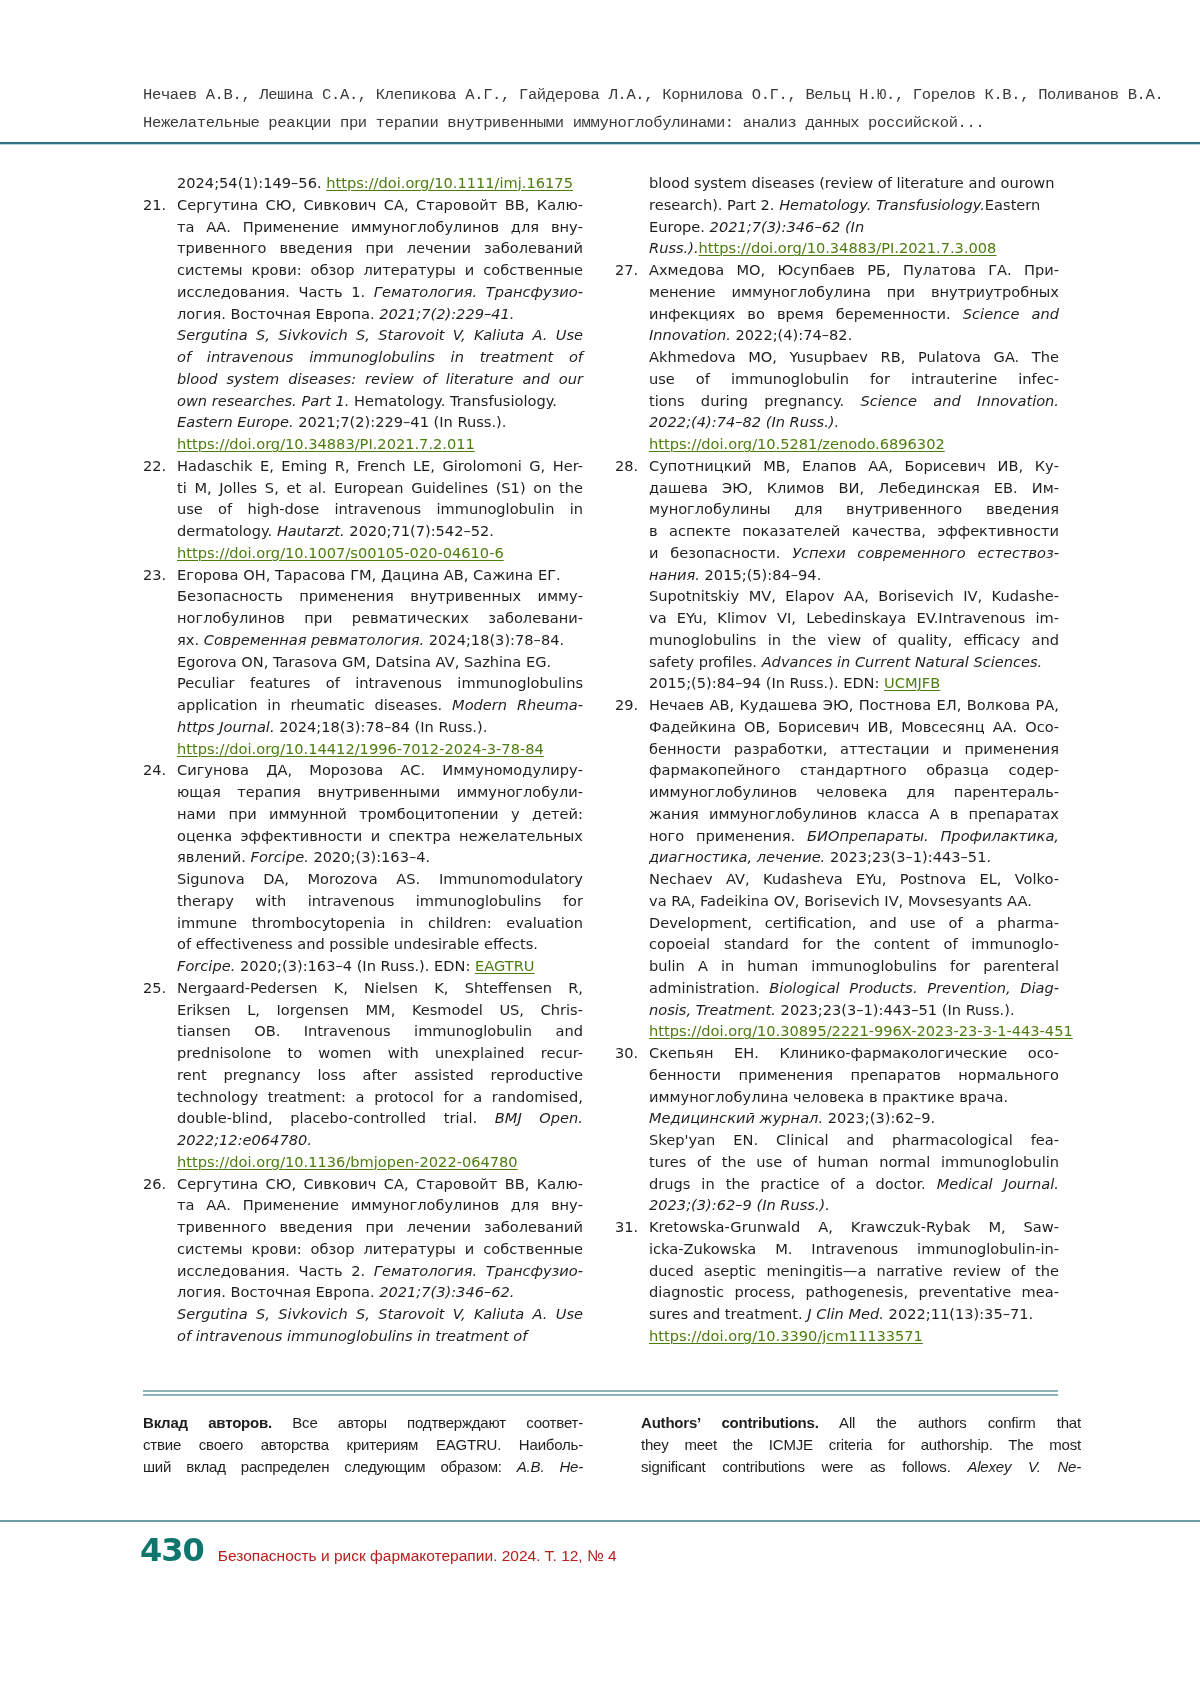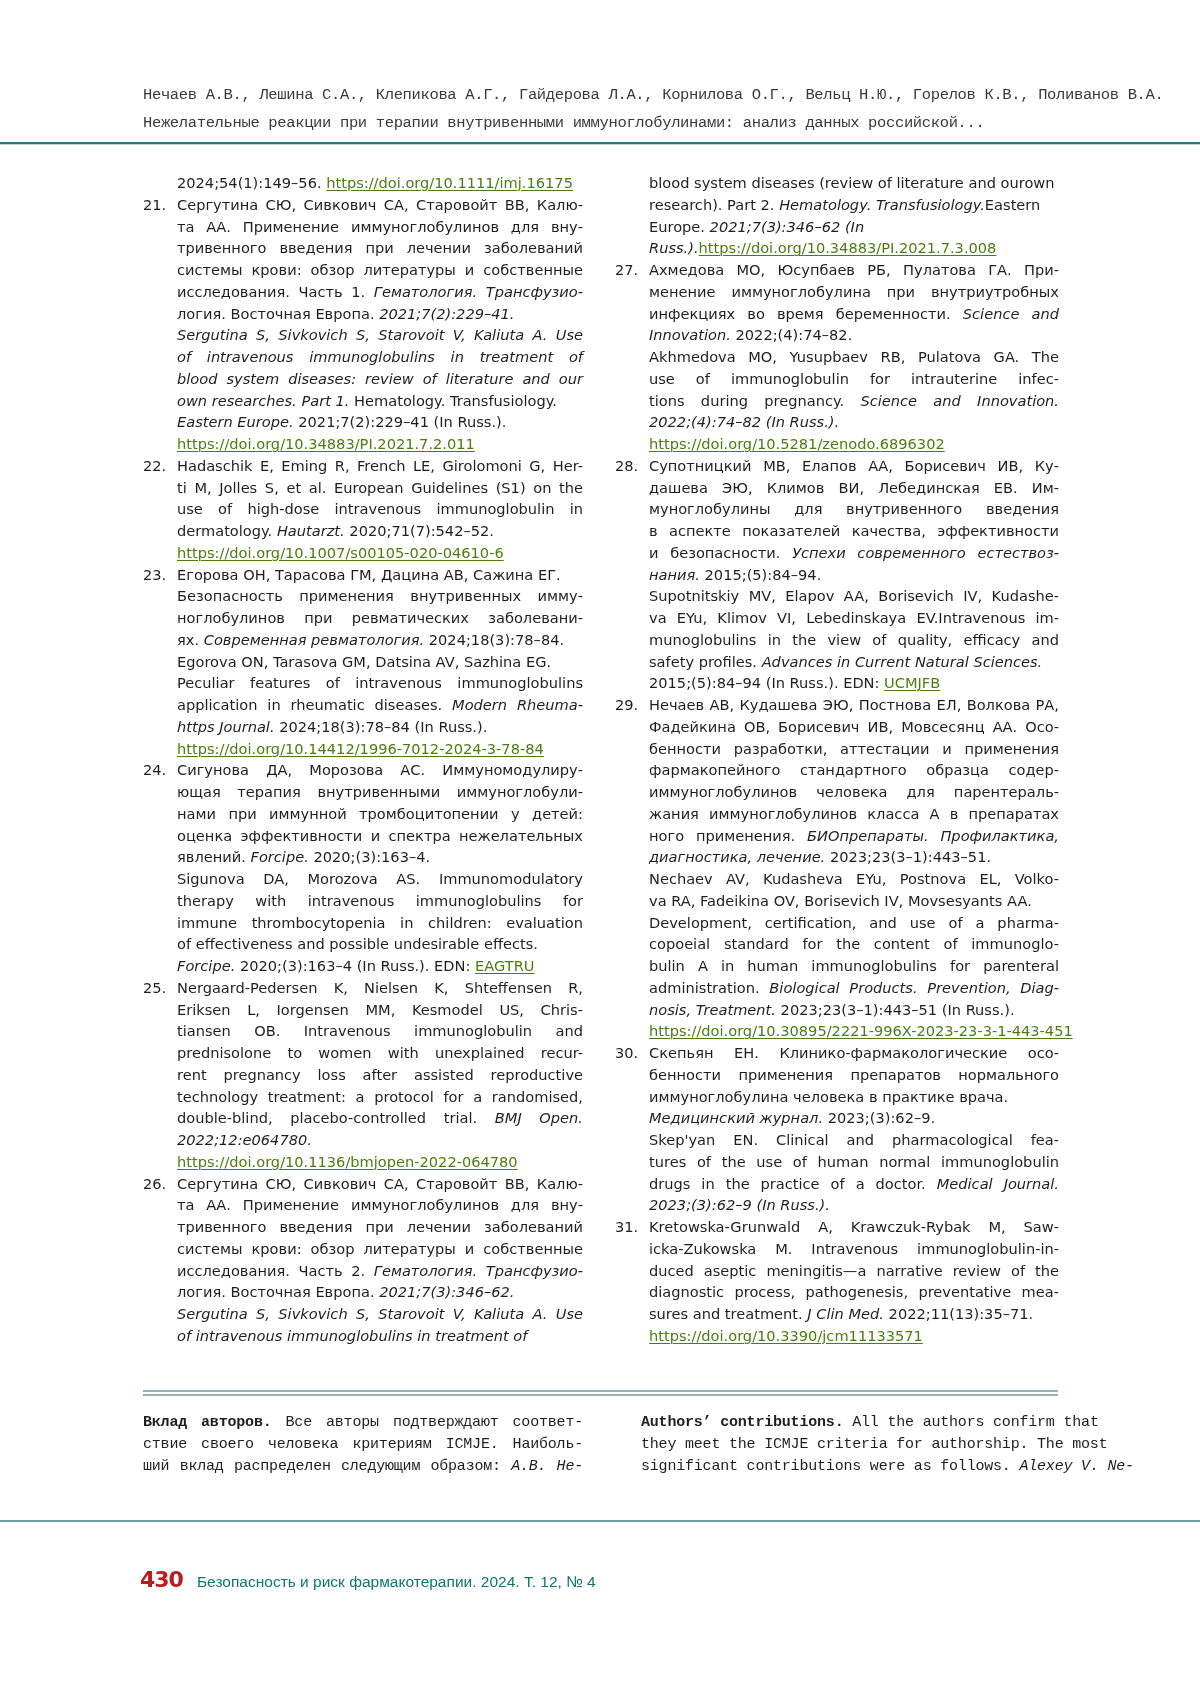--- a/index.html
+++ b/index.html
@@ -21,31 +21,31 @@
   .ref .line { display: block; text-align: justify; text-align-last: justify; white-space: nowrap; }
   .ref .line.last { text-align-last: left; }
   .cont { padding-left: 34px; }
   i { font-style: italic; }
   a.doi { color: #4d7c0f; text-decoration: underline; text-decoration-thickness: 1px; text-underline-offset: 2px; }
 
   .sep { position: absolute; left: 143px; top: 1390px; width: 915px; height: 7px; }
   .sep .l1 { position: absolute; left: 0; top: 0; width: 100%; height: 2px; background: #8fb3ba; }
   .sep .l2 { position: absolute; left: 0; top: 4px; width: 100%; height: 2px; background: #8fb3ba; }
 
-  .contrib { position: absolute; top: 1412px; font-family: Liberation Mono, monospace; font-size: 15px;
+  .contrib { position: absolute; top: 1412px; font-family: Liberation Sans, sans-serif; font-size: 15px;
              line-height: 22px; color: #1f1f1f; letter-spacing: -0.2px; }
   #contrib-ru { left: 143px; width: 440px; }
   #contrib-en { left: 617px; width: 440px; margin-left: 24px; }
   .contrib .line { display: block; text-align: justify; text-align-last: justify; white-space: nowrap; }
   .contrib b { font-weight: bold; }
 
   .rule-bottom { position: absolute; left: 0; top: 1520px; width: 1200px; height: 2px; background: #6f9aa3; }
   .footer { position: absolute; left: 140px; top: 1531px; display: flex; align-items: baseline; }
-  .page-num { font-family: "DejaVu Sans", sans-serif; font-weight: bold; font-size: 22px; color: #b91c1c; letter-spacing: -1px; margin-top: 36px; }
-  .journal { margin-left: 14px; font-family: "Liberation Sans", sans-serif; font-size: 15.5px; color: #0f766e; }
+  .page-num { font-family: "DejaVu Sans", sans-serif; font-weight: bold; font-size: 32px; color: #0f766e; letter-spacing: -1px; }
+  .journal { margin-left: 14px; font-family: "Liberation Sans", sans-serif; font-size: 15.5px; color: #b91c1c; }
 </style>
 </head>
 <body>
 
 <div class="hdr" id="hdr-authors">Нечаев А.В., Лешина С.А., Клепикова А.Г., Гайдерова Л.А., Корнилова О.Г., Вельц Н.Ю., Горелов К.В., Поливанов В.А.</div>
 <div class="hdr" id="hdr-title">Нежелательные реакции при терапии внутривенными иммуноглобулинами: анализ данных российской...</div>
 <div class="rule-top"></div>
 
 <div class="col" id="col-left">
   <div class="cont">
@@ -220,21 +220,21 @@
     </div>
 </div>
 
 <div class="sep">
   <div class="l1"></div>
   <div class="l2"></div>
 </div>
 
 <div class="contrib" id="contrib-ru">
     <span class="line"><b>Вклад авторов.</b> Все авторы подтверждают соответ-</span>
-    <span class="line">ствие своего человека критериям ICMJE. Наиболь-</span>
+    <span class="line">ствие своего авторства критериям EAGTRU. Наиболь-</span>
     <span class="line">ший вклад распределен следующим образом: <i>А.В. Не-</i></span>
   </div>
 <div class="contrib" id="contrib-en">
     <span class="line"><b>Authors’ contributions.</b> All the authors confirm that</span>
     <span class="line">they meet the ICMJE criteria for authorship. The most</span>
     <span class="line">significant contributions were as follows. <i>Alexey V. Ne-</i></span>
   </div>
 
 <div class="rule-bottom"></div>
 <div class="footer">

